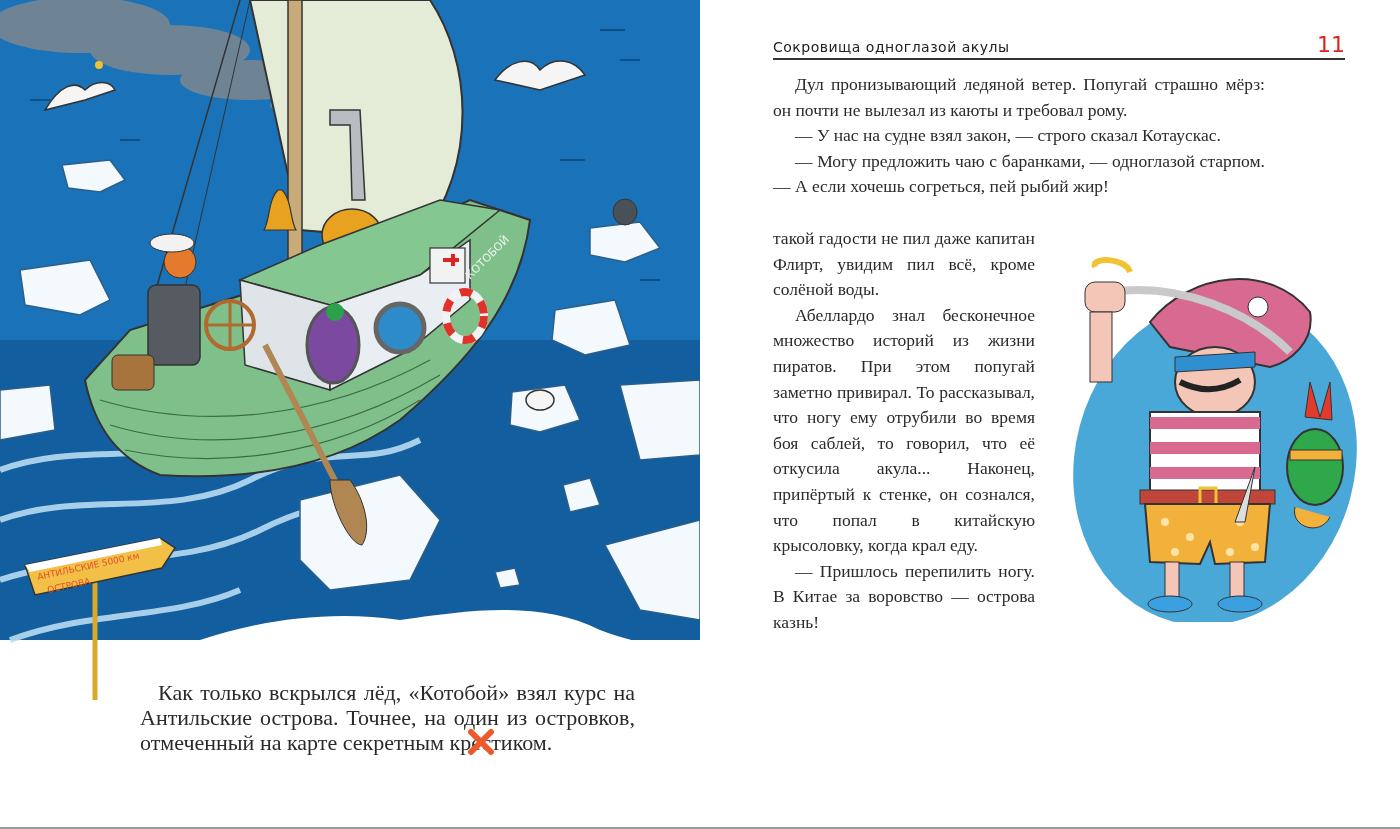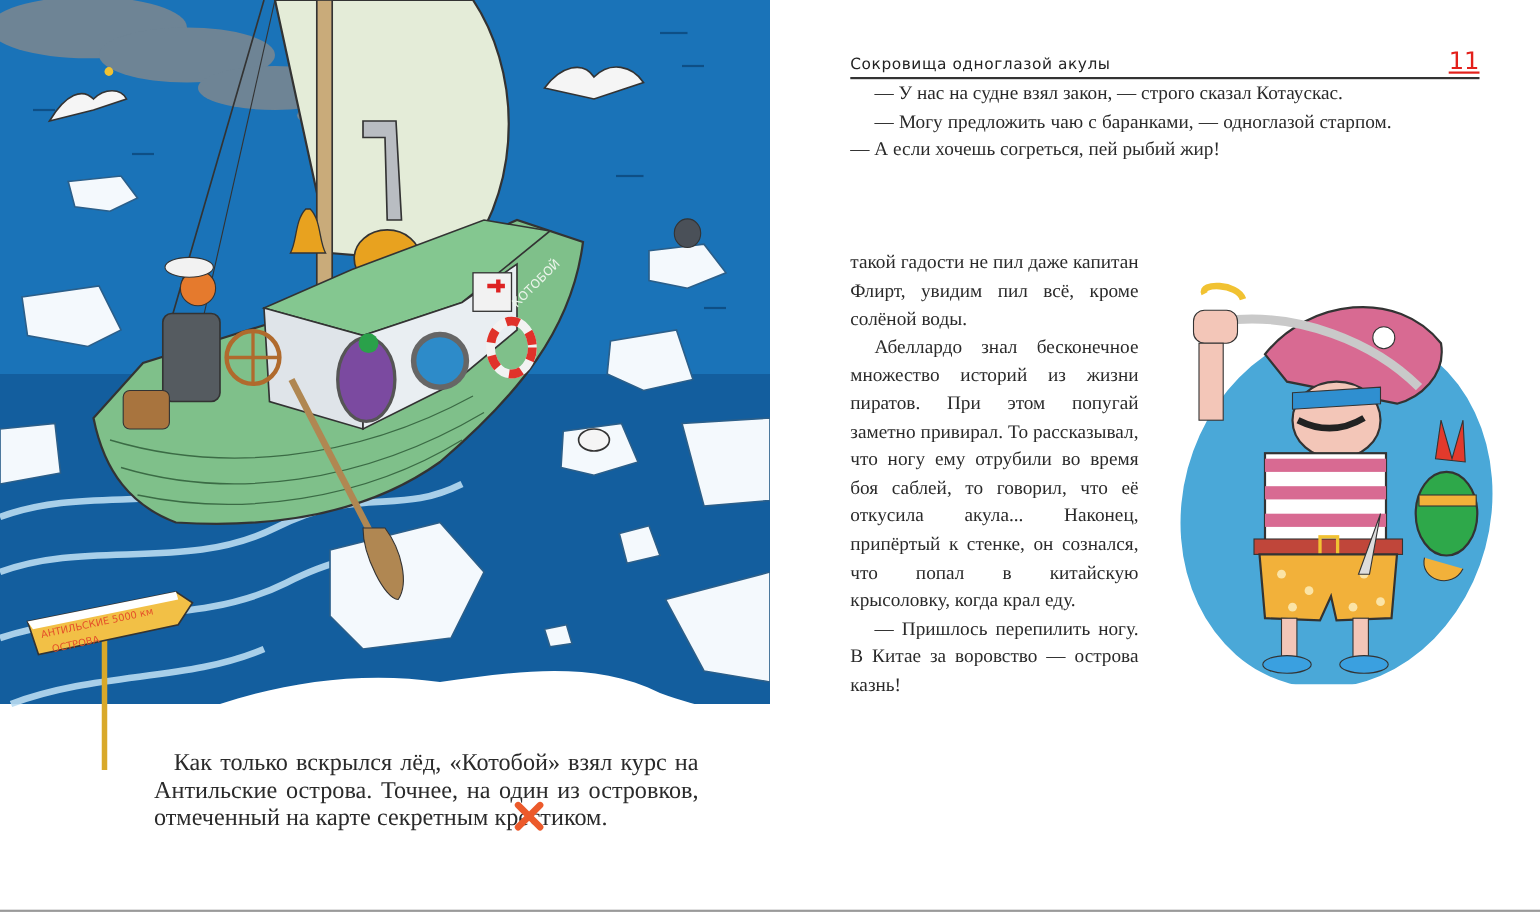--- a/index.html
+++ b/index.html
@@ -19,29 +19,28 @@
     font-family: "Liberation Serif", "DejaVu Serif", serif;
     font-size: 22px; line-height: 25px; color: #2a2a2a; text-align: justify;
   }
   .caption p { margin: 0; text-indent: 18px; }
   .red-x {
     position: absolute; left: 466px; top: 728px; width: 30px; height: 28px;
   }
   .running-head {
     position: absolute; left: 73px; top: 32px; width: 572px; height: 26px;
     border-bottom: 2px solid #333;
-    margin-top: 12px;
   }
   .running-title {
     position: absolute; left: 0; bottom: 3px;
     font-family: "DejaVu Sans", sans-serif; font-size: 14px; letter-spacing: 0.5px; color: #222;
   }
   .page-number {
     position: absolute; right: 0; bottom: 1px;
-    font-family: "DejaVu Sans", sans-serif; font-size: 22px; color: #e3201b; text-decoration: underline;
+    font-family: "DejaVu Sans", sans-serif; font-size: 22px; color: #e3201b;
   }
   .body-text {
     font-family: "Liberation Serif", "DejaVu Serif", serif;
     font-size: 17.5px; line-height: 25.6px; color: #2a2a2a; text-align: justify;
   }
   .body-text p { margin: 0; text-indent: 22px; }
   .block-top { position: absolute; left: 73px; top: 72px; width: 492px; }
   .block-narrow { position: absolute; left: 73px; top: 226px; width: 262px; }
   .block-bottom { position: absolute; left: 73px; top: 633px; width: 492px; }
   .pirate { position: absolute; left: 340px; top: 252px; width: 360px; height: 370px; }
@@ -176,20 +175,21 @@
     </svg>
   </div>
 
   <div class="right-page">
     <div class="running-head">
       <span class="running-title">Сокровища одноглазой акулы</span>
       <span class="page-number">11</span>
     </div>
 
     <div class="body-text block-top">
+      <p>Дул пронизывающий ледяной ветер. Попугай страшно мёрз: он почти не вылезал из каюты и требовал рому.</p>
       <p>— У нас на судне взял закон, — строго сказал Котаускас.</p>
       <p>— Могу предложить чаю с баранками, — одноглазой старпом. — А если хочешь согреться, пей рыбий жир!</p>
     </div>
 
     <div class="body-text block-narrow">
       <p style="text-indent:0">такой гадости не пил даже капитан Флирт, увидим пил всё, кроме солёной воды.</p>
       <p>Абеллардо знал бесконечное множество историй из жизни пиратов. При этом попугай заметно привирал. То рассказывал, что ногу ему отрубили во время боя саблей, то говорил, что её откусила акула... Наконец, припёртый к стенке, он сознался, что попал в китайскую крысоловку, когда крал еду.</p>
       <p>— Пришлось перепилить ногу. В Китае за воровство — острова казнь!</p>
     </div>
 

